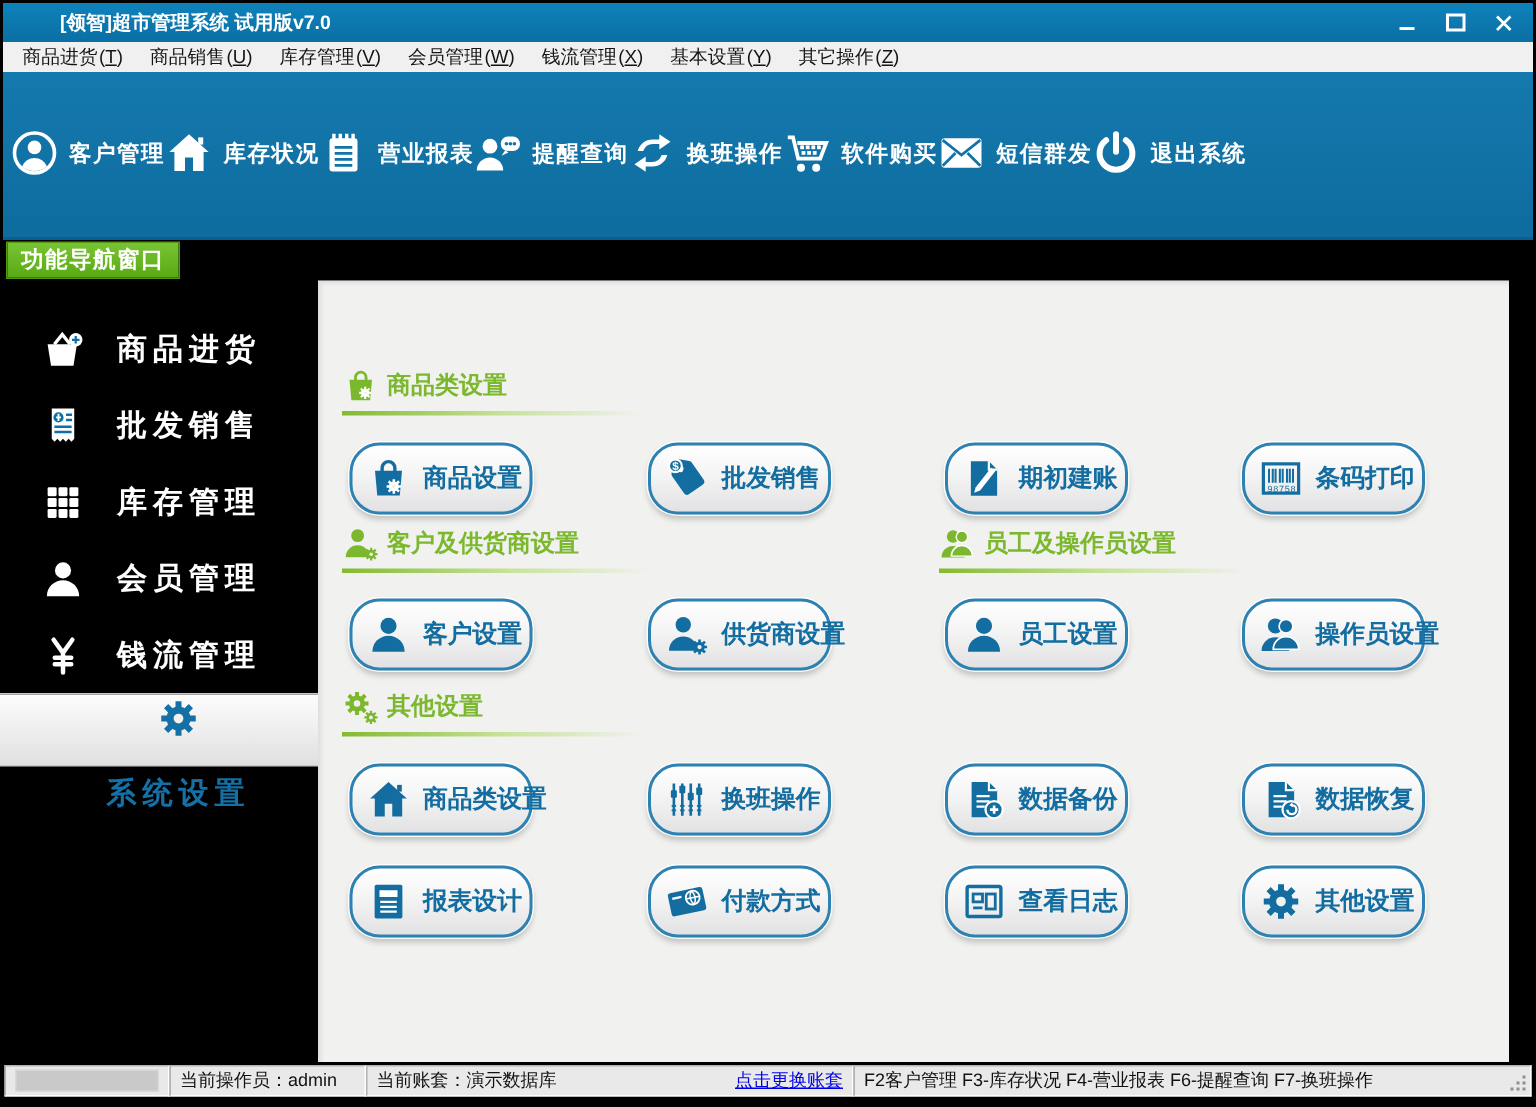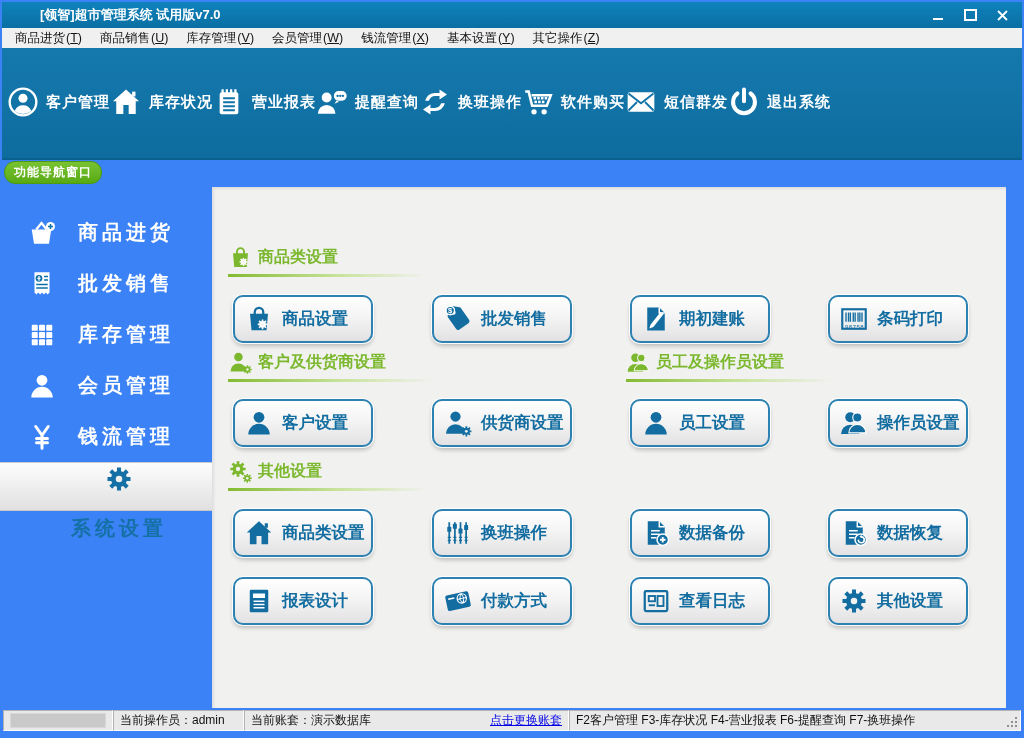--- a/index.html
+++ b/index.html
@@ -1,16 +1,16 @@
 <!DOCTYPE html>
 <html><head>
 <meta charset="utf-8">
 <style>
   html,body{margin:0;padding:0;background:#4a4a4a;}
-  .win{position:relative;width:1024px;height:738px;background:#3b82f6;overflow:hidden;
+  .win{position:relative;width:1024px;height:738px;background:#000000;overflow:hidden;
        font-family:"Liberation Sans","DejaVu Sans",sans-serif;-webkit-font-smoothing:antialiased;}
   .ic{display:block;}
   .gear-hole{fill:#f1f1f0;}
 
   
   .titlebar{position:absolute;left:2px;top:2px;right:2px;height:26px;
     background:linear-gradient(#0f82bb,#0a6fa3);color:#fff;font-weight:bold;font-size:13px;
     display:flex;align-items:center;padding-left:38px;box-sizing:border-box;}
   .controls{position:absolute;right:10px;top:0;height:100%;display:flex;align-items:center;gap:12px;}
   .ctl{width:20px;height:18px;display:flex;align-items:center;justify-content:center;cursor:default;}
@@ -30,42 +30,42 @@
   .toolbar{position:absolute;left:2px;top:48px;right:2px;height:110px;
     background:linear-gradient(#1579ae,#0e6c9e);border-bottom:2px solid #0a618f;
     display:flex;align-items:center;padding-left:5px;box-sizing:content-box;}
   .tool{width:103px;height:96px;display:flex;flex-direction:row;align-items:center;justify-content:flex-end;
     color:#fff;gap:7px;padding-bottom:2px;box-sizing:border-box;text-align:right;}
   .tool .ic{width:46px;height:46px;}
   .tool-label{font-size:15px;font-weight:bold;letter-spacing:1px;white-space:nowrap;}
 
   
   .navtag{position:absolute;left:4px;top:161px;background:linear-gradient(#79c333,#58aa14);
-    border:1px solid #4d9a10;border-radius:11px;color:#fff;font-size:12px;font-weight:bold;
+    border:1px solid #4d9a10;border-radius:0;color:#fff;font-size:15px;font-weight:bold;
     padding:2px 9px;letter-spacing:1px;}
 
   
   .sidebar{position:absolute;left:0;top:160px;width:212px;bottom:28px;}
   .side-item{height:51px;display:flex;align-items:center;color:#fff;padding-left:26px;gap:20px;box-sizing:border-box;}
   .side-item:first-child{margin-top:47px;}
   .side-icon{width:32px;height:32px;flex:none;display:flex;align-items:center;justify-content:center;}
   .side-icon .ic{width:30px;height:30px;}
   .side-label{font-size:20px;font-weight:bold;letter-spacing:4px;white-space:nowrap;}
   .side-item.selected{background:linear-gradient(#fdfdfd,#e0e0e0);color:#1470a5;
     border-top:1px solid #c9c9c9;border-bottom:1px solid #c9c9c9;height:49px;flex-direction:column;}
 
   
   .main{position:absolute;left:212px;top:187px;width:794px;height:521px;background:#f1f1f0;
     box-shadow:inset 2px 2px 3px rgba(0,0,0,.08);}
   .sec{position:absolute;color:#7cb82e;}
   .sec-head{display:flex;align-items:center;gap:5px;font-weight:bold;font-size:16px;white-space:nowrap;}
   .sec-head .ic{width:25px;height:25px;color:#7cb82e;}
   .rule{height:3px;margin-top:4px;background:linear-gradient(to right,#84ba31,#c8e39b 55%,rgba(241,241,240,0));}
 
-  .btn{position:absolute;width:140px;height:48px;border:2px solid #2e82b2;border-radius:10px;
+  .btn{position:absolute;width:122px;height:48px;border:2px solid #2e82b2;border-radius:20px;
     background:linear-gradient(#ffffff,#f4f4f4 45%,#e2e2e4);
     box-shadow:0 0 0 1px rgba(255,255,255,.9),0 3px 4px rgba(0,0,0,.22),inset 0 1px 0 #fff;
     display:flex;align-items:center;gap:8px;padding:0 9px;box-sizing:border-box;cursor:default;}
   .btn-ic{position:relative;width:30px;height:30px;flex:none;color:#136da0;}
   .btn-ic .ic{width:30px;height:30px;}
   .icon-sub{position:absolute;left:6px;bottom:4px;font-size:6px;color:#136da0;letter-spacing:.5px;line-height:1;}
   .btn-label{font-size:16.5px;font-weight:bold;color:#136da0;white-space:nowrap;}
 
   
   .statusbar{position:absolute;left:3px;right:3px;top:710px;height:21px;display:flex;gap:0;

